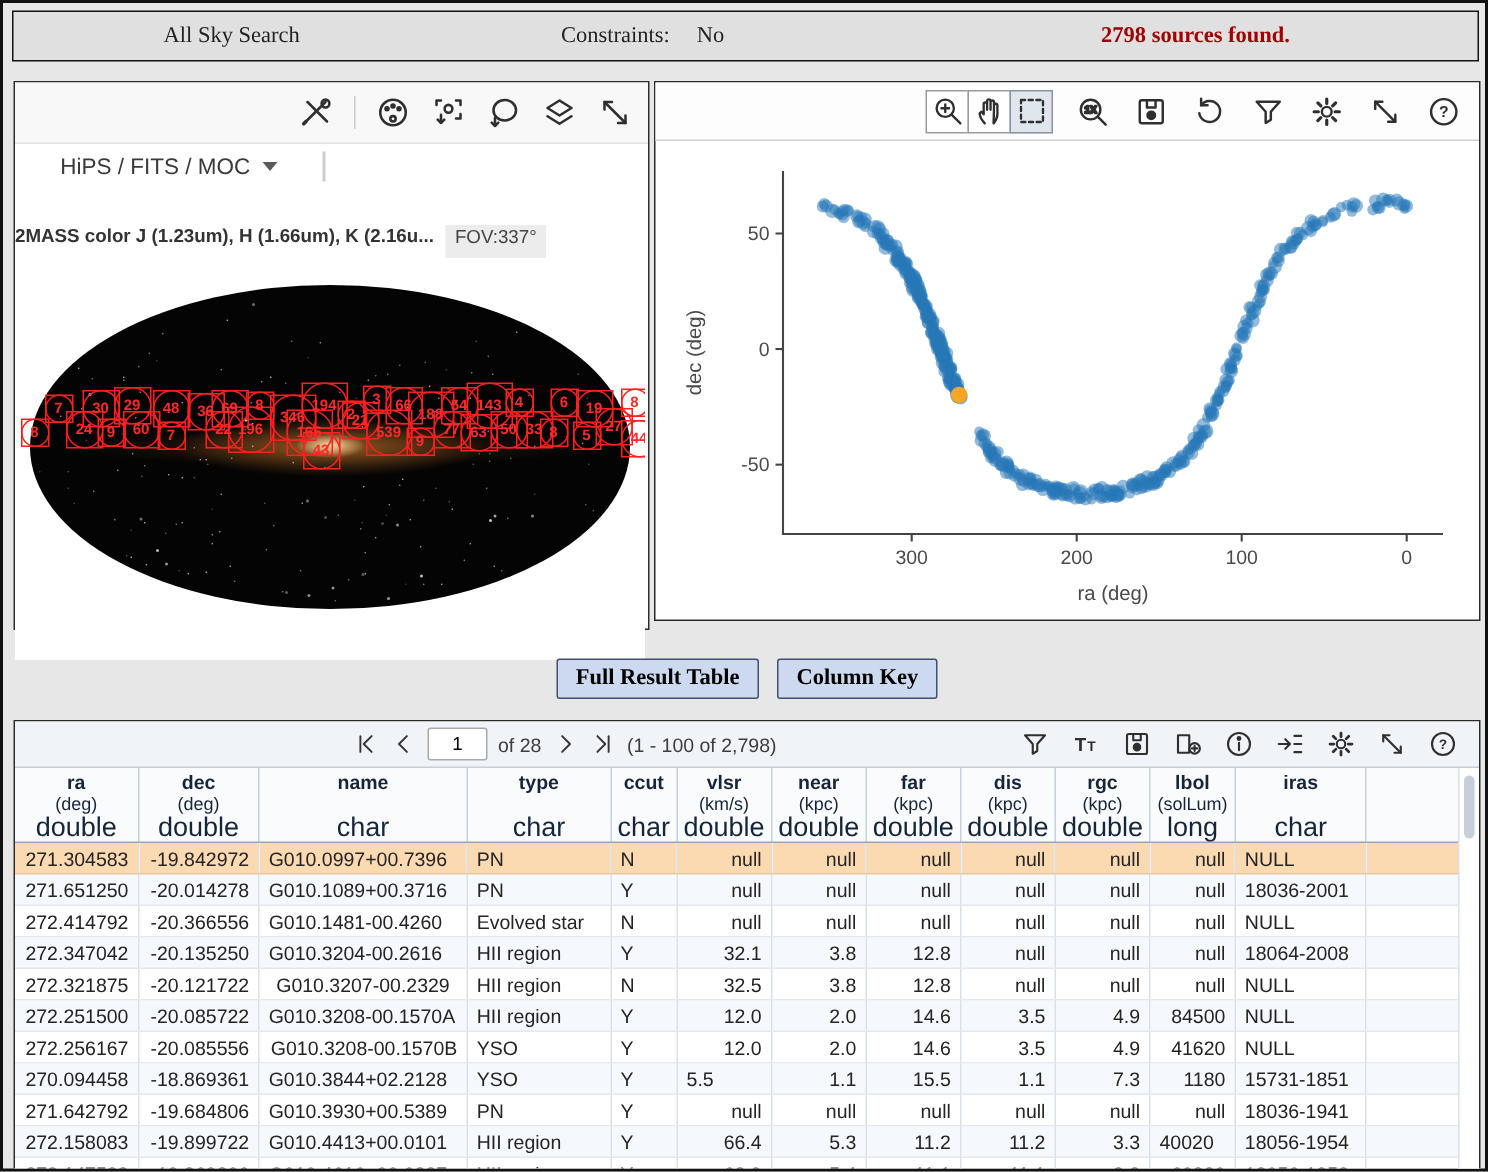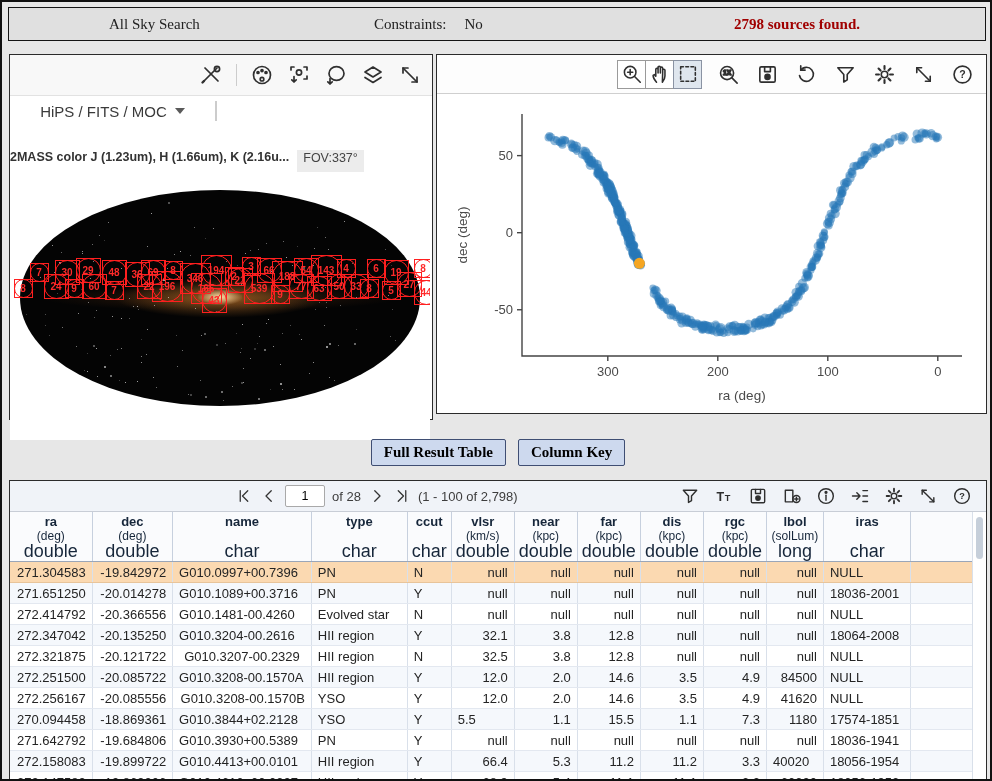--- a/index.html
+++ b/index.html
@@ -1418,21 +1418,21 @@
             <td style="text-align:right">-18.869361</td>
             <td style="text-align:left">G010.3844+02.2128</td>
             <td style="text-align:left">YSO</td>
             <td style="text-align:left">Y</td>
             <td style="">5.5</td>
             <td style="text-align:right">1.1</td>
             <td style="text-align:right">15.5</td>
             <td style="text-align:right">1.1</td>
             <td style="text-align:right">7.3</td>
             <td style="text-align:right">1180</td>
-            <td style="text-align:left">17574-1851</td>
+            <td style="text-align:left">15731-1851</td>
             <td style="text-align:left"></td>
           </tr>
           <tr class="">
             <td style="text-align:right">271.642792</td>
             <td style="text-align:right">-19.684806</td>
             <td style="text-align:left">G010.3930+00.5389</td>
             <td style="text-align:left">PN</td>
             <td style="text-align:left">Y</td>
             <td style="text-align:right">null</td>
             <td style="text-align:right">null</td>

